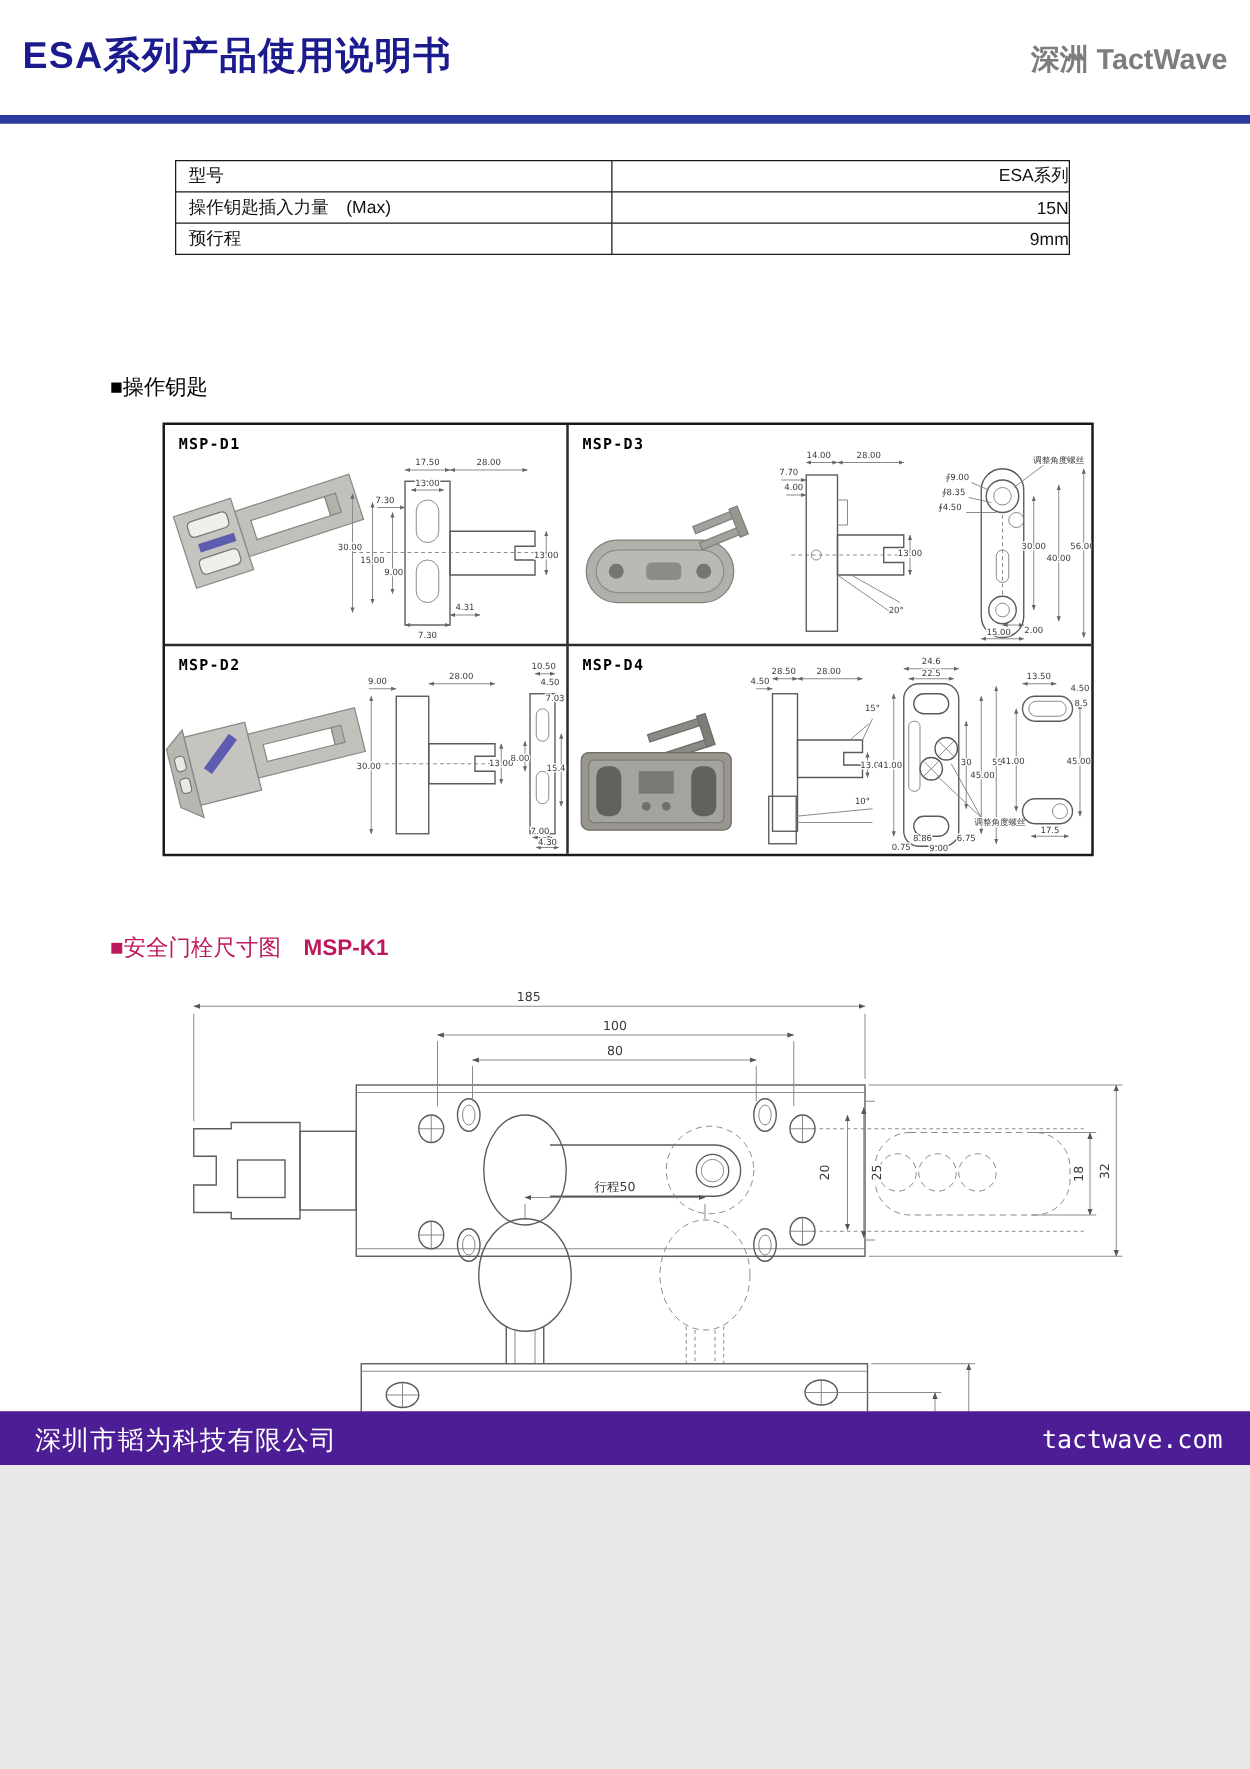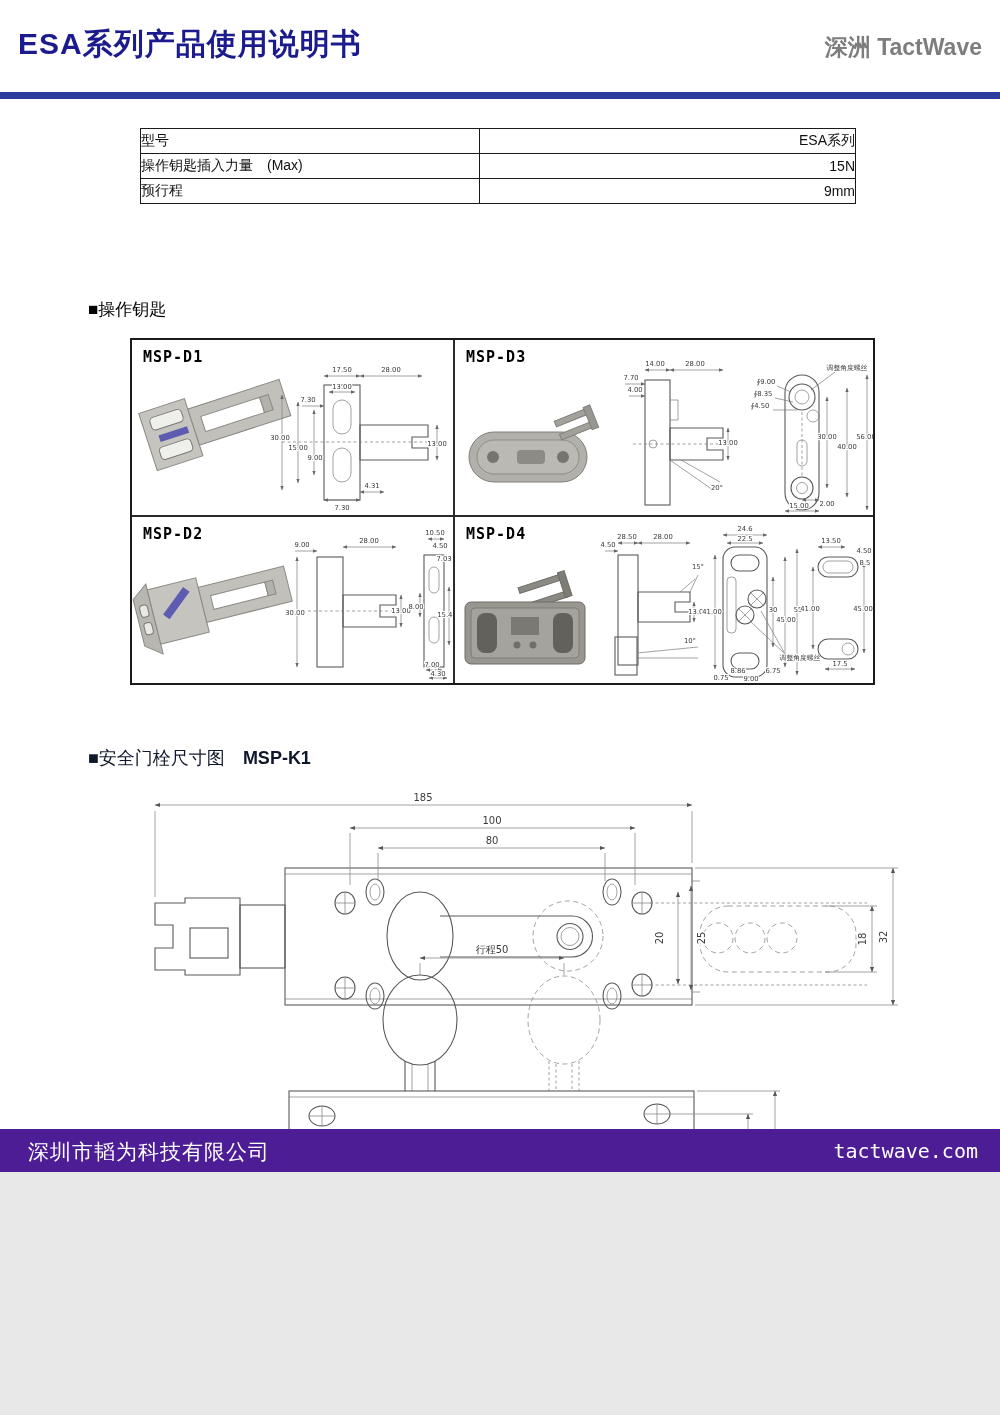--- a/index.html
+++ b/index.html
@@ -7,37 +7,37 @@
         font-family:"Liberation Sans",sans-serif;overflow:hidden;margin:0 auto;}
   
   .doc-title{position:absolute;left:18px;top:24px;font-size:30px;font-weight:800;
              color:#1b1b8e;letter-spacing:1px;}
   .brand{position:absolute;right:18px;top:32px;font-size:23px;font-weight:700;color:#7d7d7d;}
   .top-rule{position:absolute;left:0;top:92px;width:1000px;height:7px;background:#2b3a9c;}
   
   .spec{position:absolute;left:140px;top:128px;width:716px;border-collapse:collapse;
         table-layout:fixed;font-size:14px;color:#111;}
   .spec td{border:1.6px solid #1a1a1a;height:24px;padding:0;}
-  .spec td.lab{text-align:left;width:338px;margin-top:44px;}
+  .spec td.lab{padding-left:10px;text-align:left;width:338px;margin-top:44px;}
   .spec td.val{text-align:right;}
   
   .sec1{position:absolute;left:88px;top:298px;font-size:17px;color:#000;}
-  .sec2{position:absolute;left:88px;top:746px;font-size:18px;color:#0f172a;
+  .sec2{position:absolute;left:88px;top:746px;font-size:18px;color:#be185d;
         font-family:"Liberation Serif",serif;}
   .sec2 b{font-family:"Liberation Sans",sans-serif;font-size:18px;font-weight:800;margin-left:18px;}
   .note-line{position:absolute;left:100px;top:694px;font-size:14.5px;color:#111;}
   
   .kgrid{position:absolute;left:130px;top:338px;width:745px;height:347px;
          border:2px solid #1b1b1b;display:grid;grid-template-columns:323px 1fr;
          grid-template-rows:177px 1fr;box-sizing:border-box;}
   .kcell{position:relative;box-sizing:border-box;}
   .kcell.br{border-right:2px solid #2a2a2a;}
   .kcell.bb{border-bottom:2px solid #2a2a2a;}
   .klabel{position:absolute;left:11px;top:8px;font-family:"DejaVu Sans Mono",monospace;
-          font-weight:700;font-size:15px;letter-spacing:1px;color:#000;}
+          font-weight:700;font-size:12px;letter-spacing:1px;color:#000;}
   .kcell svg{position:absolute;left:0;top:0;}
   
   .s1{fill:none;stroke:#5a5a5a;stroke-width:1.1;}
   .s2{fill:none;stroke:#7a7a7a;stroke-width:0.7;}
   .dm{fill:none;stroke:#8a8a8a;stroke-width:0.8;}
   .dash{stroke-dasharray:5 3.5;}
   .dash2{stroke-dasharray:3 2.5;}
   .tt{font-size:10px;fill:#3a3a3a;text-anchor:middle;
       font-family:"DejaVu Sans",sans-serif;paint-order:stroke;stroke:#fff;stroke-width:3px;}
   .ts{font-size:6.8px;fill:#3a3a3a;text-anchor:middle;

